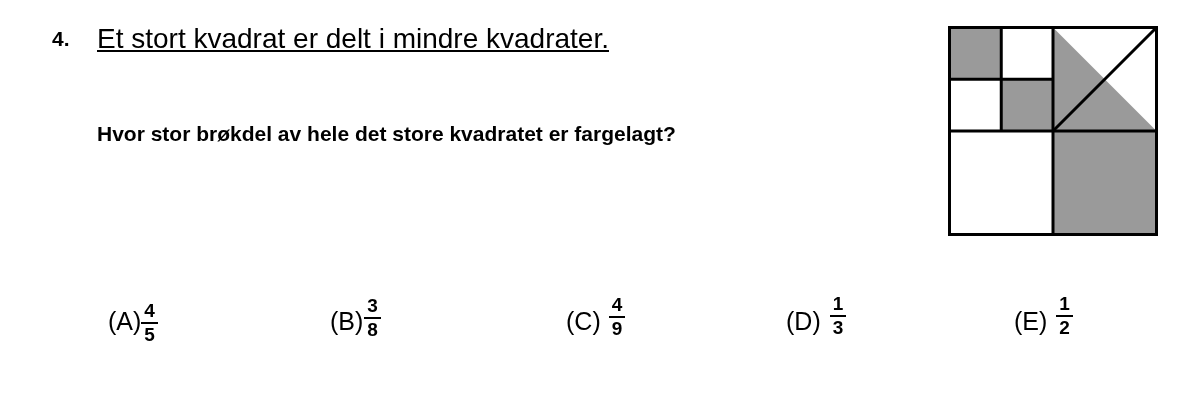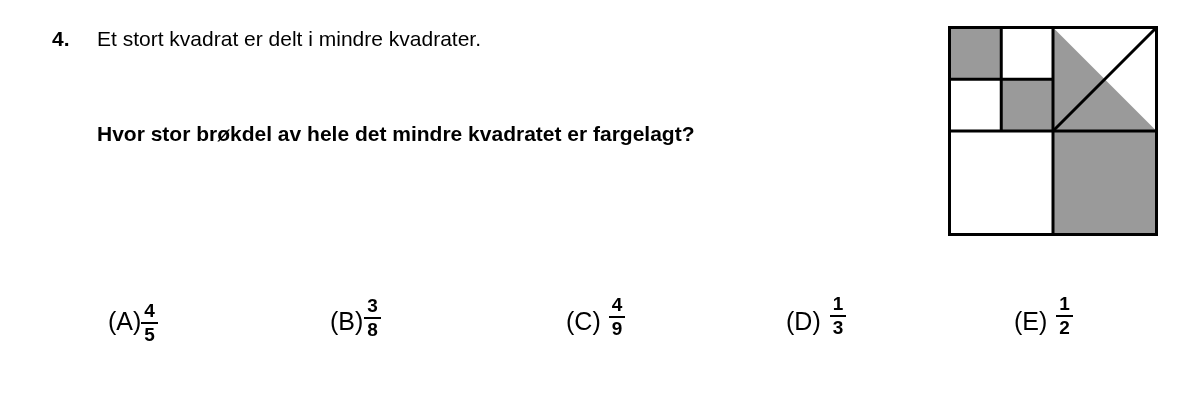--- a/index.html
+++ b/index.html
@@ -28,23 +28,24 @@
     left: 0;
     top: 0;
     font-size: 21px;
     font-weight: bold;
     line-height: 34px;
   }
   #question-lines {
     margin-left: 45px;
   }
   .q-line {
-    font-size: 21px;
+    font-size: 28px;
     line-height: 34px;
     white-space: nowrap;
+    text-decoration: underline;
   }
   #question-prompt {
     position: absolute;
     left: 45px;
     top: 95px;
     font-size: 21px;
     font-weight: bold;
     line-height: 34px;
     white-space: nowrap;
   }
@@ -119,21 +120,21 @@
   #option-e .frac { top: -5px; }
 </style>
 </head>
 <body>
 
 <div id="question-block">
   <div id="question-number">4.</div>
   <div id="question-lines">
     <div class="q-line">Et stort kvadrat er delt i mindre kvadrater.</div>
   </div>
-  <div id="question-prompt">Hvor stor brøkdel av hele det mindre kvadratet er fargelagt?</div>
+  <div id="question-prompt">Hvor stor brøkdel av hele det store kvadratet er fargelagt?</div>
 </div>
 
 <div id="figure">
   <svg width="210" height="210" viewBox="0 0 210 210">
 
     <rect x="1.5" y="1.5" width="207" height="207" fill="#ffffff" stroke="#000000" stroke-width="3"></rect>
 
     <rect x="105" y="105" width="103.5" height="103.5" fill="#9a9a9a"></rect>
 
     <rect x="1.5" y="1.5" width="51.75" height="51.75" fill="#9a9a9a"></rect>

